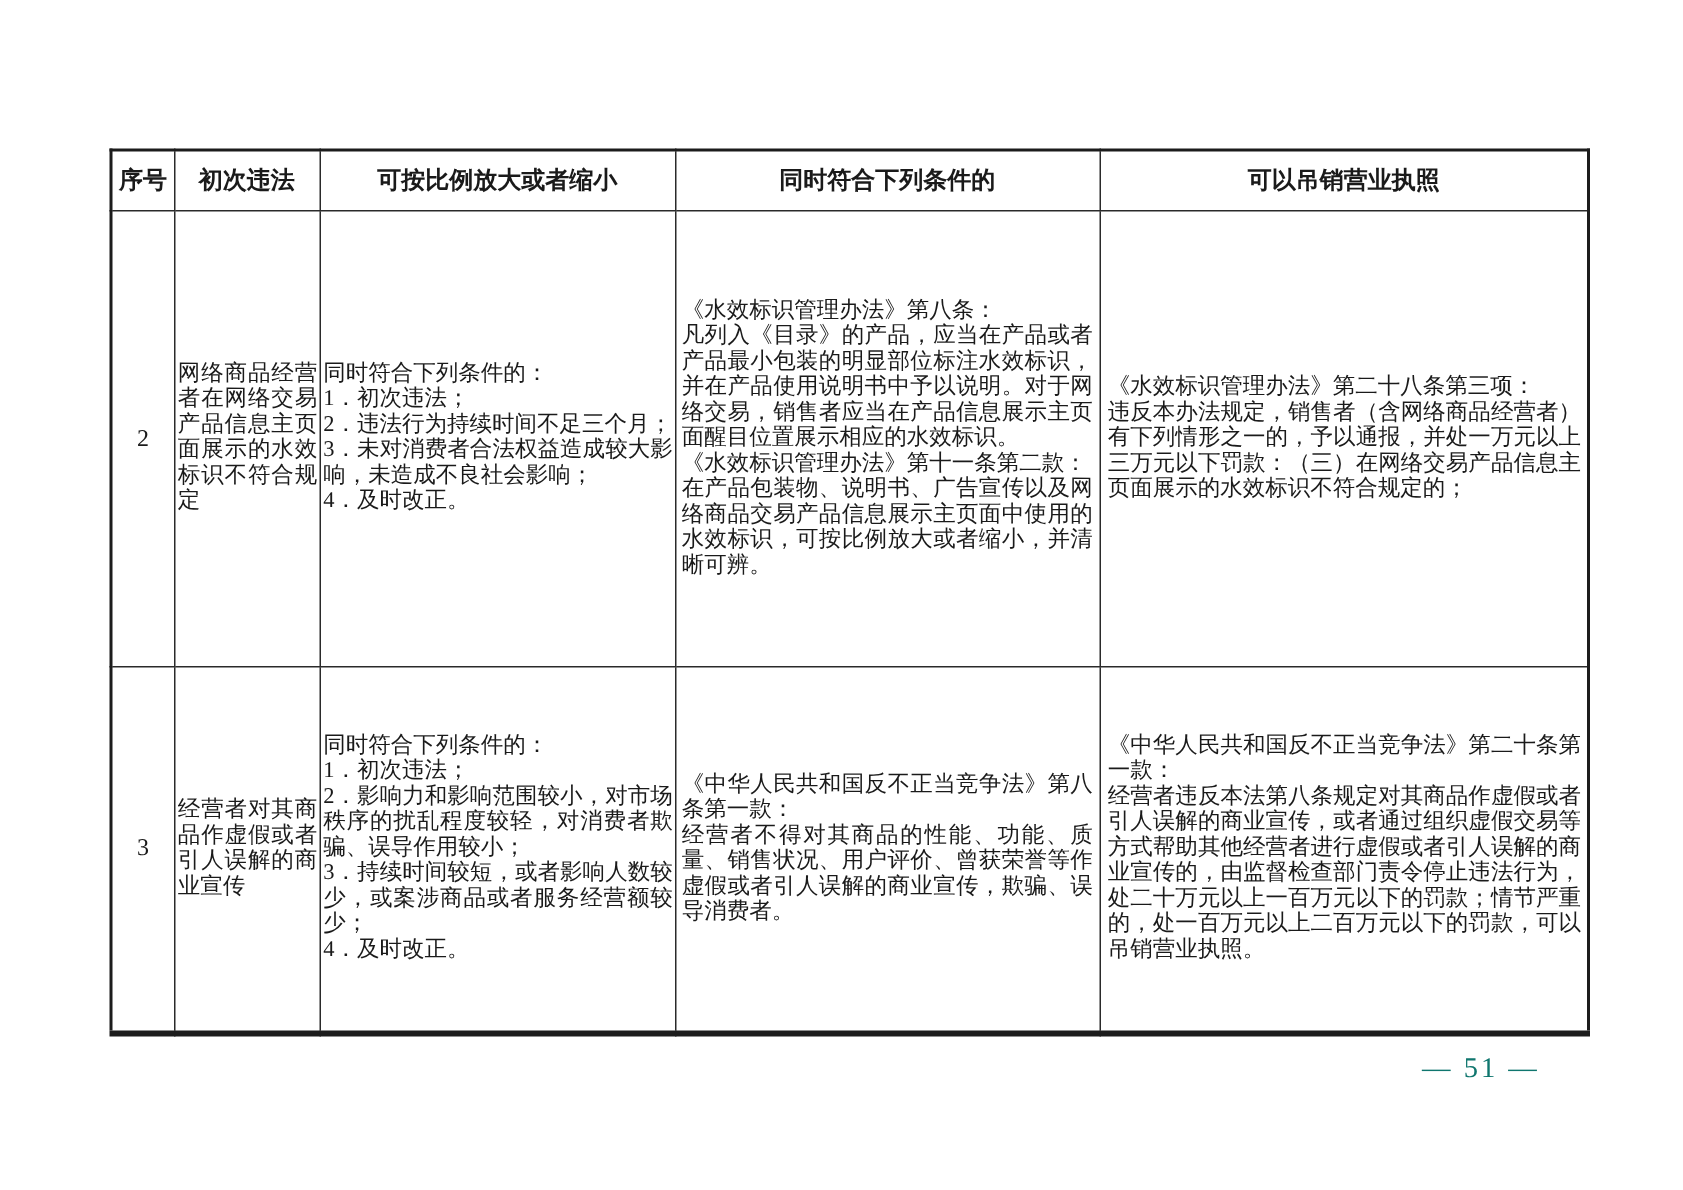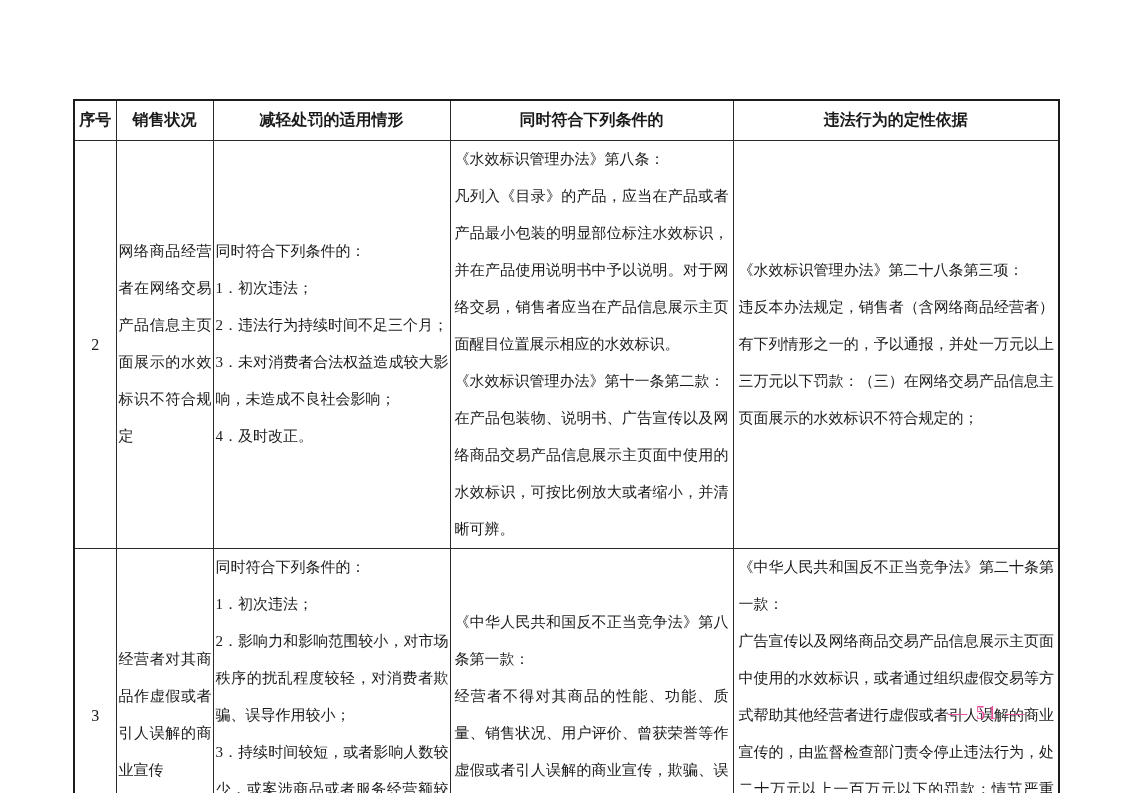--- a/index.html
+++ b/index.html
@@ -39,21 +39,21 @@
     font-size: 16px;
     font-weight: bold;
     text-align: center;
     vertical-align: middle;
     padding: 2px;
   }
   tr.row-a { height: 304px; }
   tr.row-b { height: 245px; }
   td.cell {
     font-size: 15px;
-    line-height: 37px;
+    line-height: 17px;
     vertical-align: middle;
     white-space: pre-line;
     text-align: justify;
   }
   td.cell-index {
     text-align: center;
     font-size: 16px;
   }
   td.cell-behavior {
     padding: 0 1px 0 2px;
@@ -68,44 +68,44 @@
   td.cell-punishment {
     padding: 0 4px 0 5px;
     margin-left: 24px;
   }
   .page-number {
     position: absolute;
     left: 948px;
     top: 702px;
     font-size: 19px;
     letter-spacing: 2px;
-    color: #ec4899;
+    color: #0f766e;
     white-space: nowrap;
   }
 </style>
 </head>
 <body>
 
 <div class="page">
 
   <table class="law-table">
     <colgroup>
       <col style="width:42px">
       <col style="width:97px">
       <col style="width:237px">
       <col style="width:283px">
       <col style="width:326px">
     </colgroup>
     <thead>
       <tr class="header-row">
         <th>序号</th>
-        <th>销售状况</th>
-        <th>减轻处罚的适用情形</th>
+        <th>初次违法</th>
+        <th>可按比例放大或者缩小</th>
         <th>同时符合下列条件的</th>
-        <th>违法行为的定性依据</th>
+        <th>可以吊销营业执照</th>
       </tr>
     </thead>
     <tbody>
       <tr class="row-a">
         <td class="cell cell-index">2</td>
         <td class="cell cell-behavior">网络商品经营者在网络交易产品信息主页面展示的水效标识不符合规定</td>
         <td class="cell cell-mitigation">同时符合下列条件的：
 1．初次违法；
 2．违法行为持续时间不足三个月；
 3．未对消费者合法权益造成较大影响，未造成不良社会影响；
@@ -121,20 +121,20 @@
         <td class="cell cell-index">3</td>
         <td class="cell cell-behavior">经营者对其商品作虚假或者引人误解的商业宣传</td>
         <td class="cell cell-mitigation">同时符合下列条件的：
 1．初次违法；
 2．影响力和影响范围较小，对市场秩序的扰乱程度较轻，对消费者欺骗、误导作用较小；
 3．持续时间较短，或者影响人数较少，或案涉商品或者服务经营额较少；
 4．及时改正。</td>
         <td class="cell cell-qualitative">《中华人民共和国反不正当竞争法》第八条第一款：
 经营者不得对其商品的性能、功能、质量、销售状况、用户评价、曾获荣誉等作虚假或者引人误解的商业宣传，欺骗、误导消费者。</td>
         <td class="cell cell-punishment">《中华人民共和国反不正当竞争法》第二十条第一款：
-广告宣传以及网络商品交易产品信息展示主页面中使用的水效标识，或者通过组织虚假交易等方式帮助其他经营者进行虚假或者引人误解的商业宣传的，由监督检查部门责令停止违法行为，处二十万元以上一百万元以下的罚款；情节严重的，处一百万元以上二百万元以下的罚款，可以吊销营业执照。</td>
+经营者违反本法第八条规定对其商品作虚假或者引人误解的商业宣传，或者通过组织虚假交易等方式帮助其他经营者进行虚假或者引人误解的商业宣传的，由监督检查部门责令停止违法行为，处二十万元以上一百万元以下的罚款；情节严重的，处一百万元以上二百万元以下的罚款，可以吊销营业执照。</td>
       </tr>
     </tbody>
   </table>
 
   <div class="page-number">— 51 —</div>
 
 </div>
 
 </body></html>

